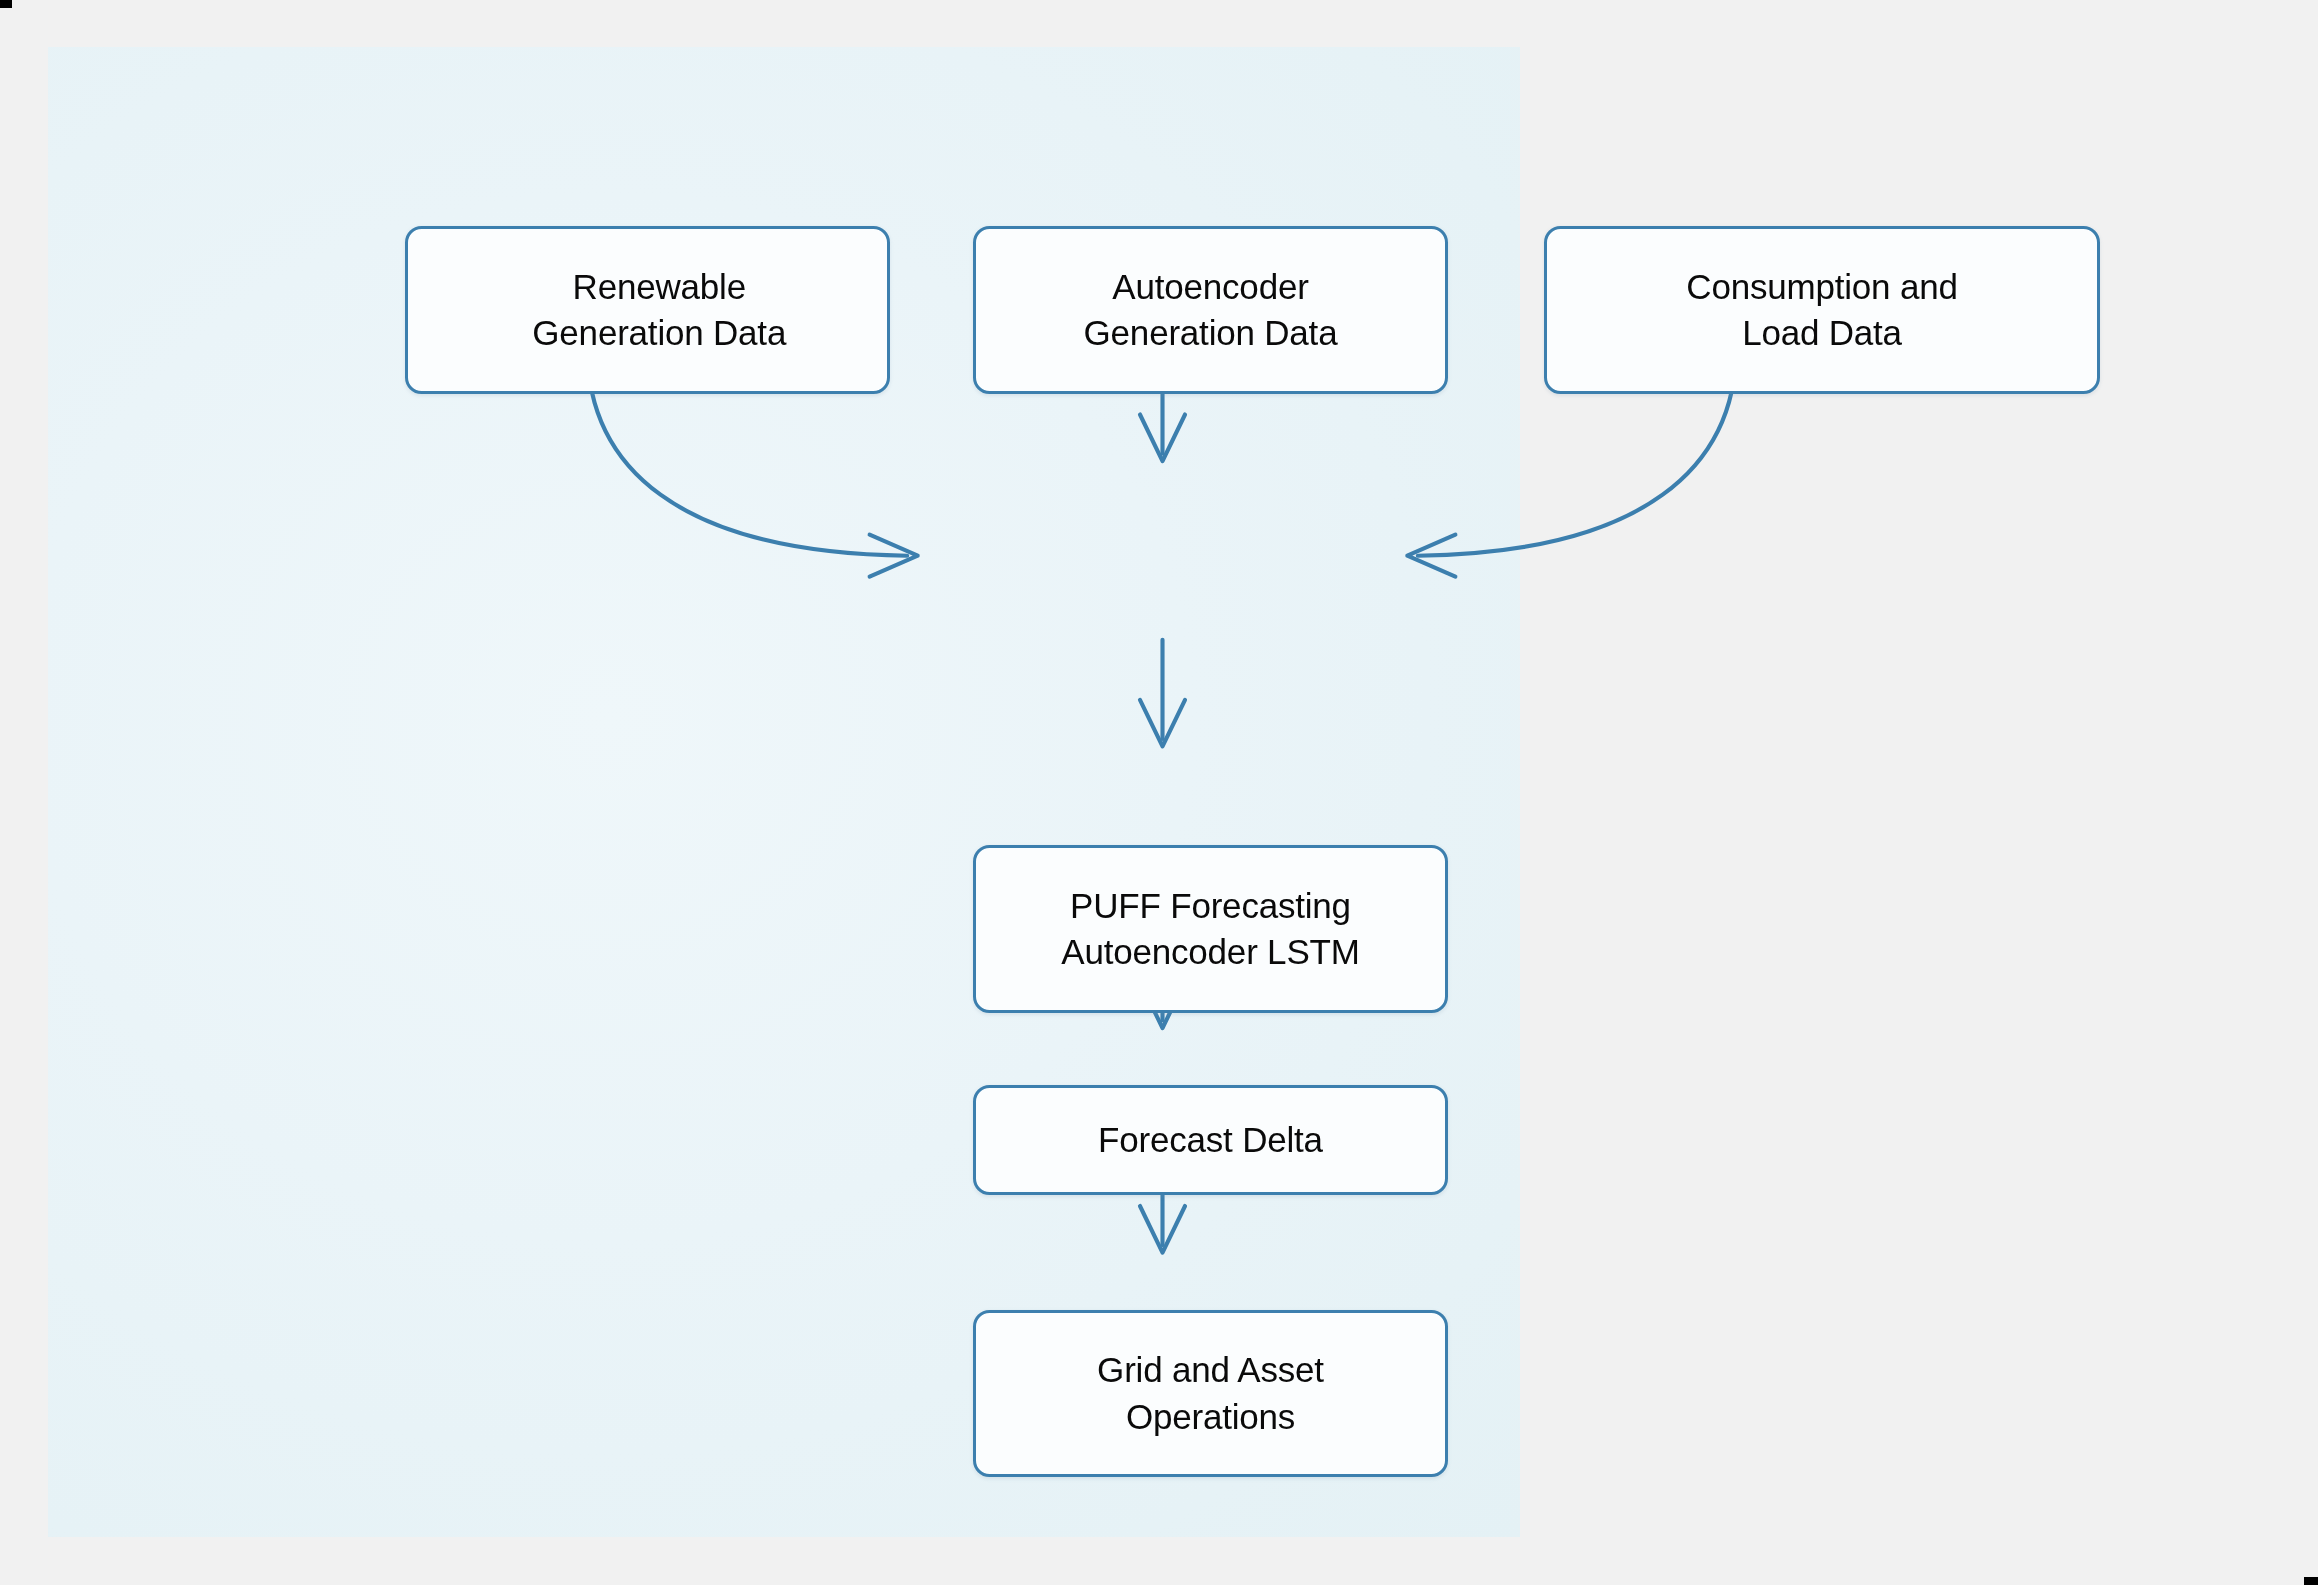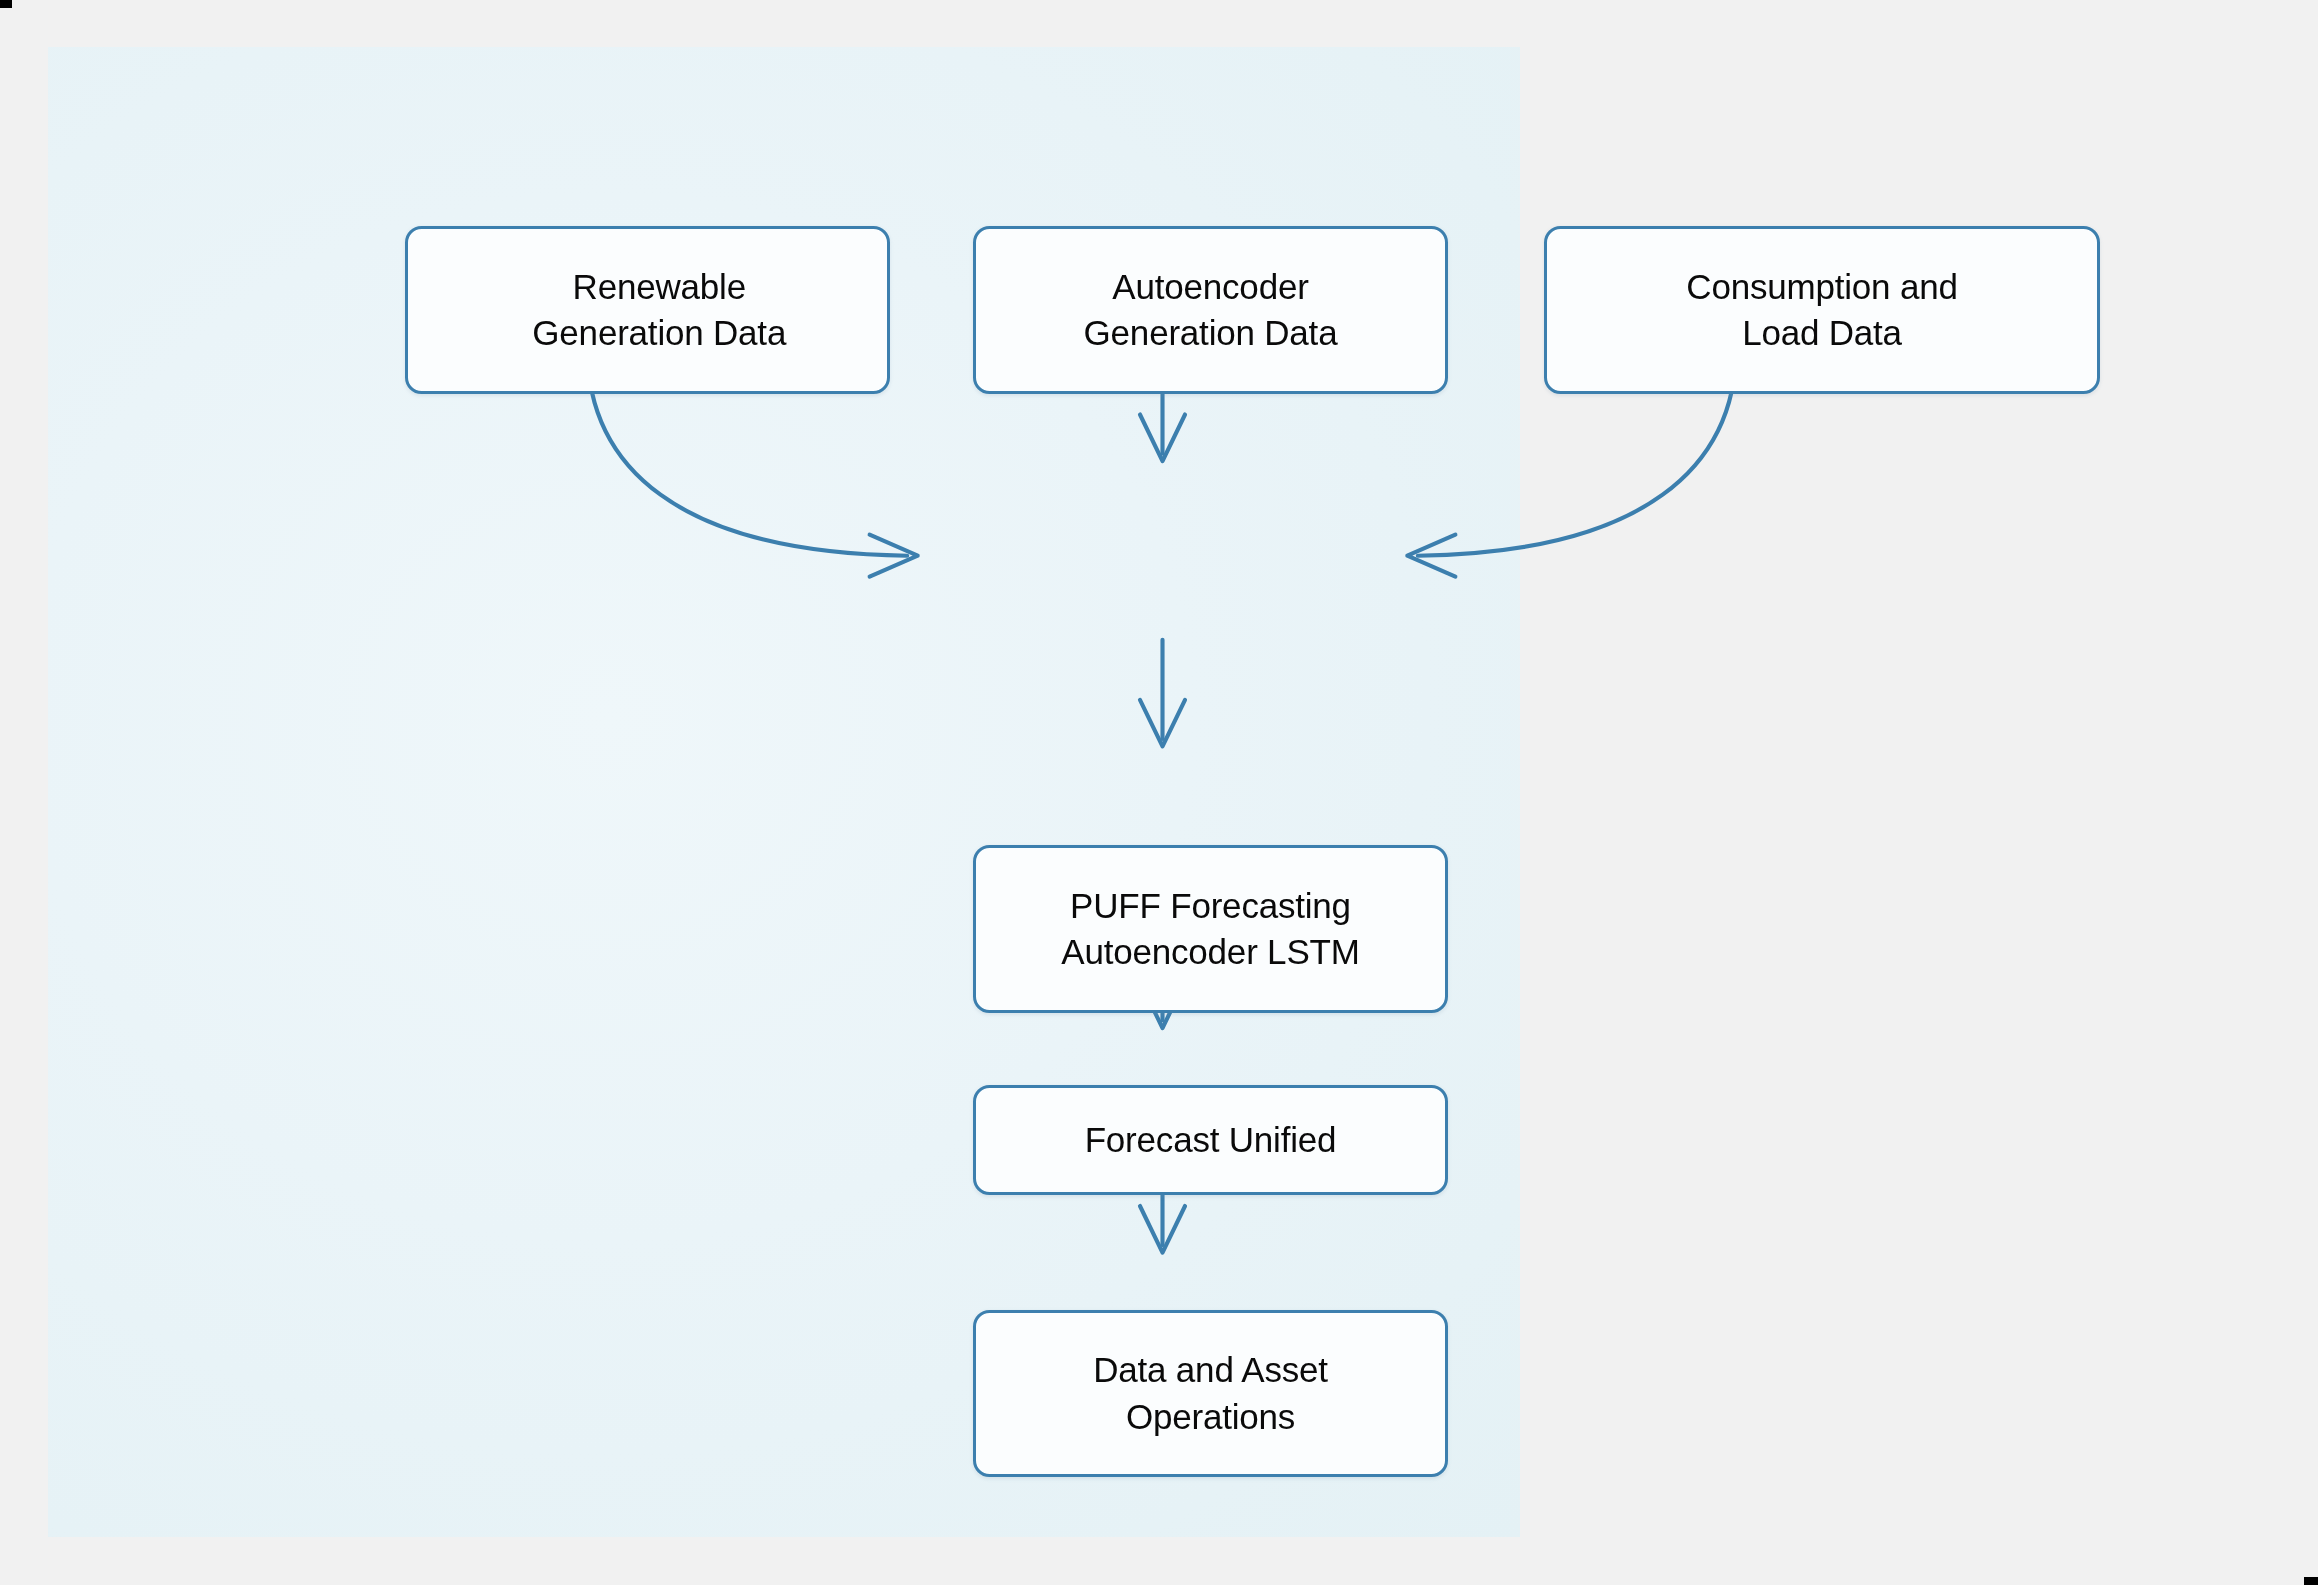--- a/index.html
+++ b/index.html
@@ -146,23 +146,23 @@
 Load Data</span>
     </div>
 
 
     <div class="node" id="node-puff">
       <span class="label">PUFF Forecasting
 Autoencoder LSTM</span>
     </div>
 
     <div class="node" id="node-forecast">
-      <span class="label">Forecast Unified</span>
+      <span class="label">Forecast Delta</span>
     </div>
 
     <div class="node" id="node-grid">
-      <span class="label">Data and Asset
+      <span class="label">Grid and Asset
 Operations</span>
     </div>
 
   </div>
 </div>
 
 
 </body></html>

